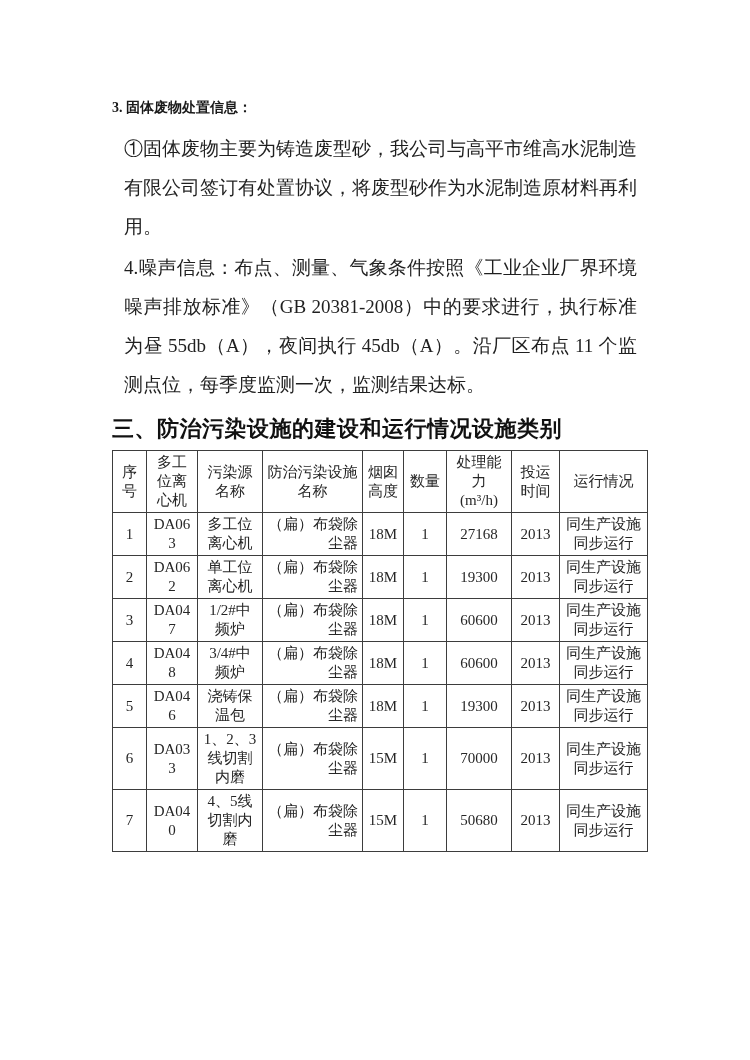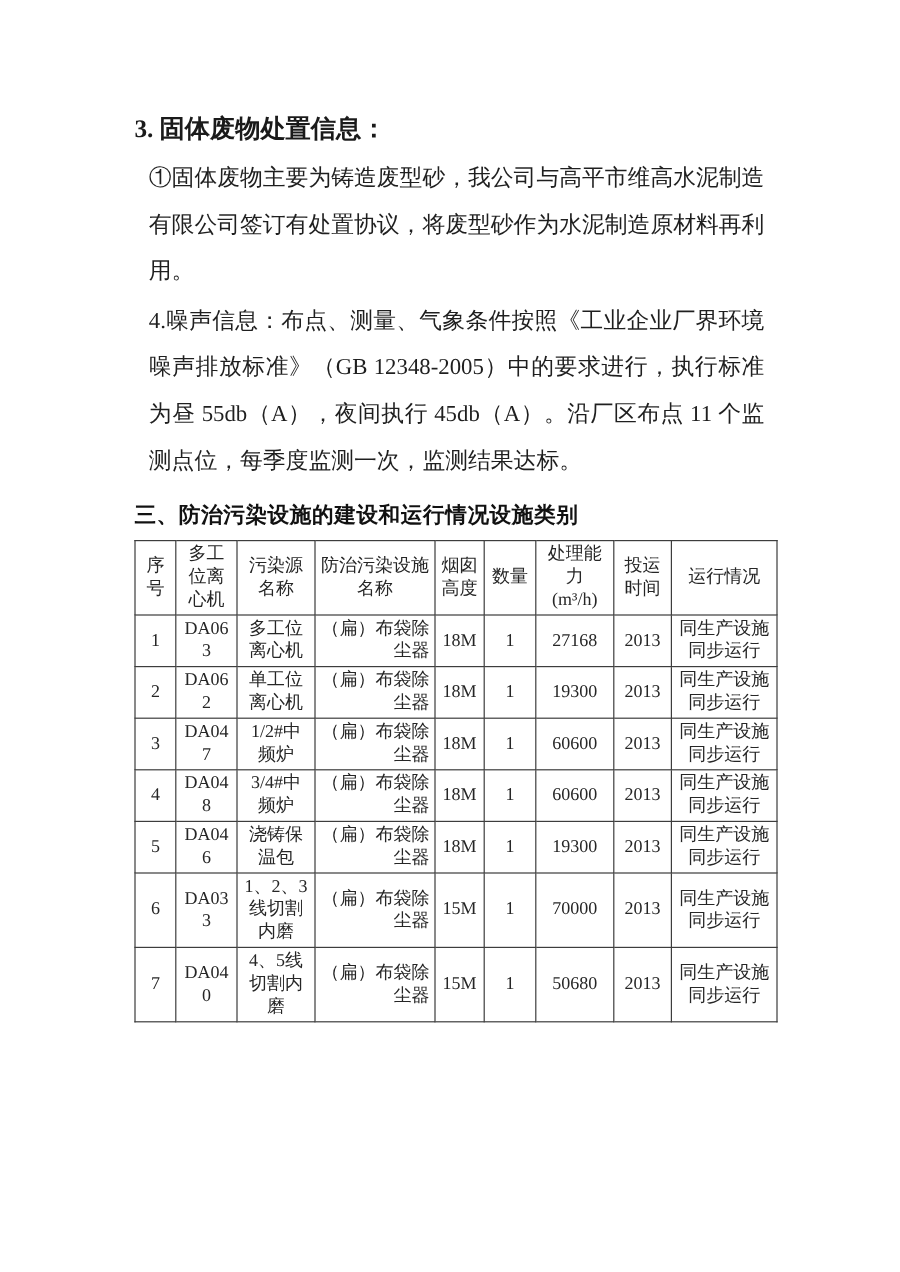--- a/index.html
+++ b/index.html
@@ -16,40 +16,40 @@
     color: #1f1f1f;
   }
   .content {
     position: absolute;
     left: 112px;
     top: 88px;
     width: 537px;
   }
   .sec-heading {
     font-family: "Liberation Serif", "DejaVu Serif", serif;
-    font-size: 21px;
+    font-size: 14px;
     font-weight: 700;
     line-height: 39px;
     margin: 0;
     color: #1a1a1a;
   }
   .body-para {
     font-family: "Liberation Serif", "DejaVu Serif", serif;
     font-size: 19px;
     line-height: 39px;
     margin: 2px 12px;
     text-align: justify;
     color: #1f1f1f;
   }
   .body-para .lead {
     font-weight: 400;
   }
   .main-heading {
     font-family: Liberation Serif, serif;
-    font-size: 18px;
+    font-size: 22px;
     font-weight: 700;
     line-height: 30px;
     margin: 10px 0 6px 0;
     letter-spacing: 0.5px;
     color: #111111;
   }
   table.facilities {
     border-collapse: collapse;
     table-layout: fixed;
     width: 535px;
@@ -85,21 +85,21 @@
 <body>
 
 <div class="page">
   <div class="content">
 
     <h2 class="sec-heading">3. 固体废物处置信息：</h2>
 
     <p class="body-para">①固体废物主要为铸造废型砂，我公司与高平市维高水泥制造有限公司签订有处置协议，将废型砂作为水泥制造原材料再利用。</p>
 
 
-    <p class="body-para"><span class="lead">4.噪声信息：</span><span>布点、测量、气象条件按照《工业企业厂界环境噪声排放标准》（GB 12348-2005）中的要求进行，执行标准为昼 55db（A），夜间执行 45db（A）。沿厂区布点 11 个监测点位，每季度监测一次，监测结果达标。</span></p>
+    <p class="body-para"><span class="lead">4.噪声信息：</span><span>布点、测量、气象条件按照《工业企业厂界环境噪声排放标准》（GB 20381-2008）中的要求进行，执行标准为昼 55db（A），夜间执行 45db（A）。沿厂区布点 11 个监测点位，每季度监测一次，监测结果达标。</span></p>
 
     <h1 class="main-heading">三、防治污染设施的建设和运行情况设施类别</h1>
 
     <table class="facilities">
       <colgroup>
         <col style="width:34px">
         <col style="width:51px">
         <col style="width:65px">
         <col style="width:100px">
         <col style="width:41px">

